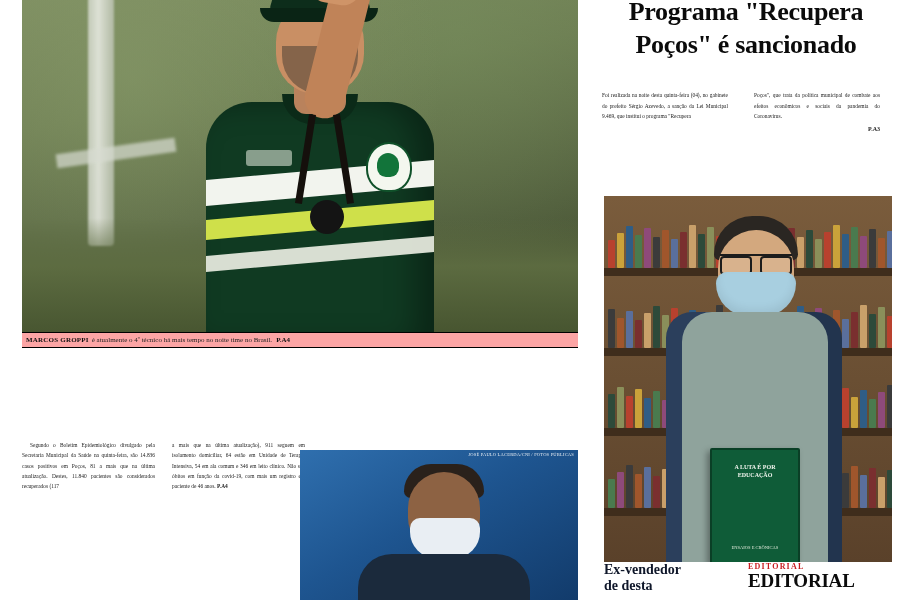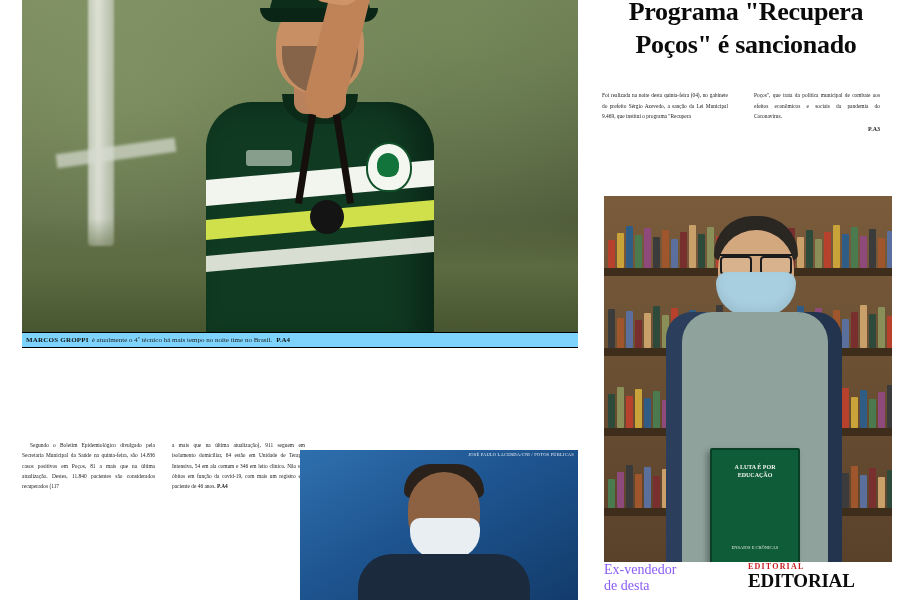--- a/index.html
+++ b/index.html
@@ -259,21 +259,21 @@
     border-radius: 3px;
     filter: blur(0.6px);
   }
 
   .photo-caption {
     position: absolute;
     left: 22px;
     top: 332px;
     width: 556px;
     height: 16px;
-    background: #7dd3fc;
+    background: #fca5a5;
     border-top: 1px solid #000;
     border-bottom: 1px solid #000;
     display: flex;
     align-items: center;
     padding: 0 4px;
     box-sizing: border-box;
     font-size: 7px;
     overflow: hidden;
     white-space: nowrap;
   }
@@ -603,24 +603,24 @@
     left: 604px;
     top: 562px;
     width: 288px;
     height: 38px;
   }
   .bs-left {
     position: absolute;
     left: 0;
     top: 0;
     width: 132px;
-    font-weight: normal;
+    font-weight: bold;
     font-size: 14px;
     line-height: 1.15;
-    color: #8b5cf6;
+    color: #0f172a;
   }
   .bs-right {
     position: absolute;
     left: 144px;
     top: 0;
     width: 144px;
   }
   .bs-editorial {
     font-size: 8px;
     font-weight: bold;

